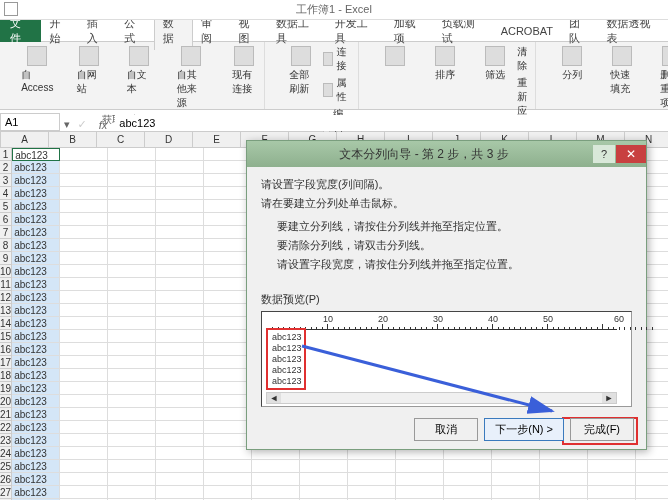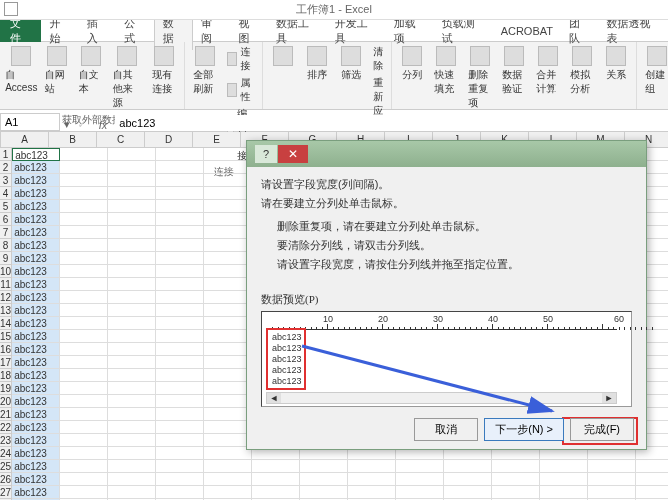--- a/index.html
+++ b/index.html
@@ -14,21 +14,21 @@
 .ribbon-tabs { height: 22px; background: #fff; display: flex; align-items: center; padding-left: 0; border-bottom: 1px solid #ccc; }
 .file-tab { background: #217346; color: #fff; padding: 4px 10px; font-size: 11px; height: 22px; display: flex; align-items: center; }
 .tab { padding: 4px 8px; font-size: 11px; color: #444; cursor: pointer; }
 .tab.active { background: #f3f3f3; border: 1px solid #ccc; border-bottom: none; }
 
 
 .ribbon { height: 68px; background: #f3f3f3; display: flex; border-bottom: 1px solid #ccc; }
 .ribbon-group { display: flex; flex-direction: column; border-right: 1px solid #ddd; padding: 2px 4px; }
 .ribbon-group-items { display: flex; gap: 2px; flex: 1; align-items: flex-start; }
 .ribbon-group-label { text-align: center; font-size: 10px; color: #666; padding: 1px 0; }
-.ribbon-btn { display: flex; flex-direction: column; align-items: center; padding: 2px 4px; font-size: 10px; color: #333; min-width: 32px; }
+.ribbon-btn { display: flex; flex-direction: column; align-items: center; padding: 2px 4px; font-size: 10px; color: #333; min-width: 32px; margin-left: 16px; }
 .ribbon-btn .icon { width: 20px; height: 20px; background: #ddd; border: 1px solid #bbb; margin-bottom: 2px; }
 .ribbon-btn-small { display: flex; align-items: center; padding: 1px 4px; font-size: 10px; gap: 3px; }
 .ribbon-btn-small .icon-sm { width: 14px; height: 14px; background: #ddd; border: 1px solid #bbb; }
 .ribbon-col { display: flex; flex-direction: column; gap: 1px; }
 
 
 .formula-bar { height: 22px; background: #fff; display: flex; align-items: flex-end; border-bottom: 1px solid #ccc; }
 .name-box { width: 60px; border: 1px solid #ccc; padding: 2px 4px; font-size: 11px; background: #fff; }
 .fx-label { padding: 0 8px; font-style: italic; color: #666; font-size: 11px; }
 .formula-input { flex: 1; border: none; padding: 2px 4px; font-size: 11px; }
@@ -52,21 +52,21 @@
 
 
 .dialog { position: absolute; top: 140px; left: 246px; width: 401px; height: 310px; background: #f0f0f0; border: 1px solid #7a9e7e; box-shadow: 2px 2px 8px rgba(0,0,0,0.3); }
 .dialog-titlebar { height: 26px; background: linear-gradient(#a8c8a8, #8eb08e); display: flex; align-items: center; padding-left: 8px; position: relative; }
 .dialog-title { font-size: 12px; color: #333; flex: 1; text-align: center; }
 .dialog-help { width: 22px; height: 18px; background: #d9e8d9; text-align: center; font-size: 11px; line-height: 18px; margin-right: 1px; }
 .dialog-close { width: 30px; height: 18px; background: #c84040; color: #fff; text-align: center; font-size: 12px; line-height: 18px; }
 .dialog-body { padding: 10px 14px; font-size: 11px; color: #333; }
 .dialog-body p { margin-bottom: 4px; }
 .dialog-body .indent { margin-left: 16px; }
-.preview-label { margin-top: 20px; margin-bottom: 4px; font-family: Liberation Serif, serif; }
+.preview-label { margin-top: 20px; margin-bottom: 4px; }
 .preview-box { border: 1px inset #999; background: #fff; height: 96px; position: relative; padding: 4px; }
 .ruler { height: 14px; border-bottom: 1px solid #333; position: relative; font-size: 9px; margin-left: 6px; margin-right: 10px; }
 .ruler-tick { position: absolute; top: 8px; width: 1px; height: 6px; background: #333; }
 .ruler-label { position: absolute; top: -2px; font-size: 9px; }
 .preview-data { margin-left: 6px; margin-top: 2px; font-size: 9px; font-family: monospace; line-height: 11px; }
 .red-box { position: absolute; border: 2px solid #e03030; }
 .arrow-svg { position: absolute; }
 .dialog-buttons { position: absolute; bottom: 8px; right: 12px; display: flex; gap: 6px; }
 .dlg-btn { padding: 3px 10px; font-size: 11px; background: #f0f0f0; border: 1px solid #999; min-width: 64px; text-align: center; }
 .dlg-btn.highlighted { border: 1px solid #3a7abd; background: #e8f0fb; }
@@ -724,27 +724,28 @@
         <div class="cell std"></div>
         <div class="cell std"></div>
         <div class="cell std"></div>
         <div class="cell std"></div>
       </div>
     </div>
 </div>
 
 <div class="dialog">
   <div class="dialog-titlebar">
+    <span class="dialog-title">文本分列向导 - 第 2 步，共 3 步</span>
     <div class="dialog-help">?</div>
     <div class="dialog-close">✕</div>
   </div>
   <div class="dialog-body">
     <p>请设置字段宽度(列间隔)。</p>
     <p>请在要建立分列处单击鼠标。</p>
-    <p class="indent" style="margin-top:8px;">删除重复项，请在要建立分列处单击鼠标。</p>
+    <p class="indent" style="margin-top:8px;">要建立分列线，请按住分列线并拖至指定位置。</p>
     <p class="indent">要清除分列线，请双击分列线。</p>
     <p class="indent">请设置字段宽度，请按住分列线并拖至指定位置。</p>
     <p class="preview-label">数据预览(P)</p>
     <div class="preview-box">
       <div class="ruler" id="ruler">
           <div class="ruler-tick" style="left: 55px;"></div>
           <div class="ruler-label" style="left: 51px;">10</div>
           <div class="ruler-tick" style="left: 110px;"></div>
           <div class="ruler-label" style="left: 106px;">20</div>
           <div class="ruler-tick" style="left: 165px;"></div>

